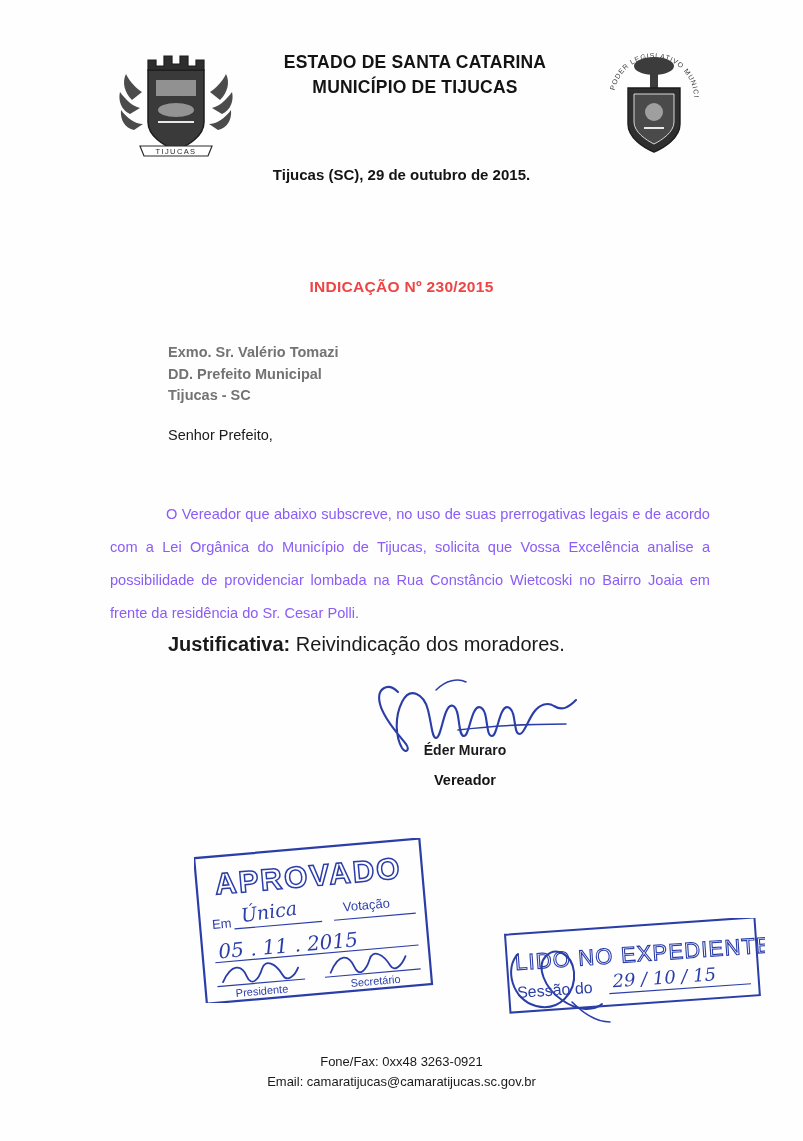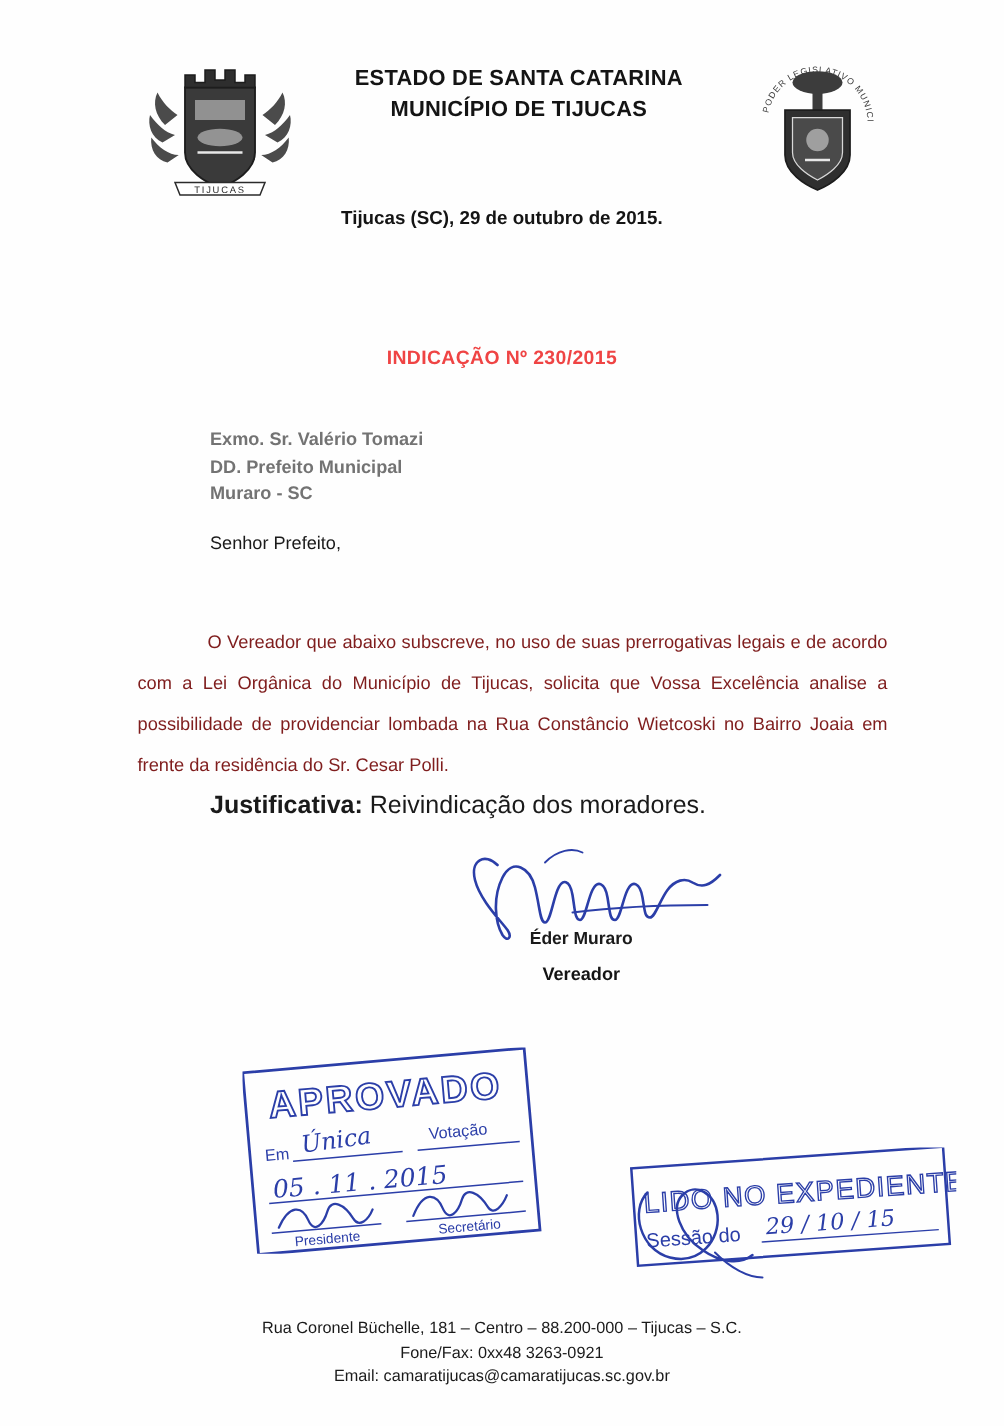--- a/index.html
+++ b/index.html
@@ -100,21 +100,21 @@
   }
   .paragraph {
     position: absolute;
     left: 110px;
     top: 498px;
     width: 600px;
     font-size: 14.6px;
     line-height: 33px;
     text-align: justify;
     text-indent: 56px;
-    color: #7f1d1d;
+    color: #8b5cf6;
   }
   .justification {
     position: absolute;
     left: 168px;
     top: 633px;
     font-size: 20px;
     color: #1a1a1a;
   }
   .justification b { font-weight: bold; }
 
@@ -241,21 +241,21 @@
     </div>
   </div>
 
   <div class="date-line">Tijucas (SC), 29 de outubro de 2015.</div>
 
   <div class="doc-number">INDICAÇÃO Nº 230/2015</div>
 
   <div class="addressee">
     <div>Exmo. Sr. Valério Tomazi</div>
     <div>DD. Prefeito Municipal</div>
-    <div>Muraro - SC</div>
+    <div>Tijucas - SC</div>
   </div>
 
   <div class="salutation">Senhor Prefeito,</div>
 
   <div class="paragraph">O Vereador que abaixo subscreve, no uso de suas prerrogativas legais e de acordo com a Lei Orgânica do Município de Tijucas, solicita que Vossa Excelência analise a possibilidade de providenciar lombada na Rua Constâncio Wietcoski no Bairro Joaia em frente da residência do Sr. Cesar Polli.</div>
 
   <div class="justification">
     <b>Justificativa:</b>
     <span>Reivindicação dos moradores.</span>
   </div>
@@ -313,18 +313,17 @@
       </g>
 
       <g fill="none" stroke="#2b3ea8" stroke-width="2" stroke-linecap="round">
         <path d="M18 36 C4 50 12 82 36 88 C60 94 76 74 74 54 C72 36 56 28 46 38 C36 48 44 70 62 82 C76 92 92 94 102 86"></path>
         <path d="M72 84 C84 96 98 104 110 104" stroke-width="1.6"></path>
       </g>
     </svg>
   </div>
 
   <div class="footer">
-    <div>Rua Coronel Büchelle, 181 – Centro – 88.200-000 – Tijucas – S.C.</div>
     <div>Fone/Fax: 0xx48 3263-0921</div>
     <div>Email: camaratijucas@camaratijucas.sc.gov.br</div>
   </div>
 
 </div>
 
 </body></html>

